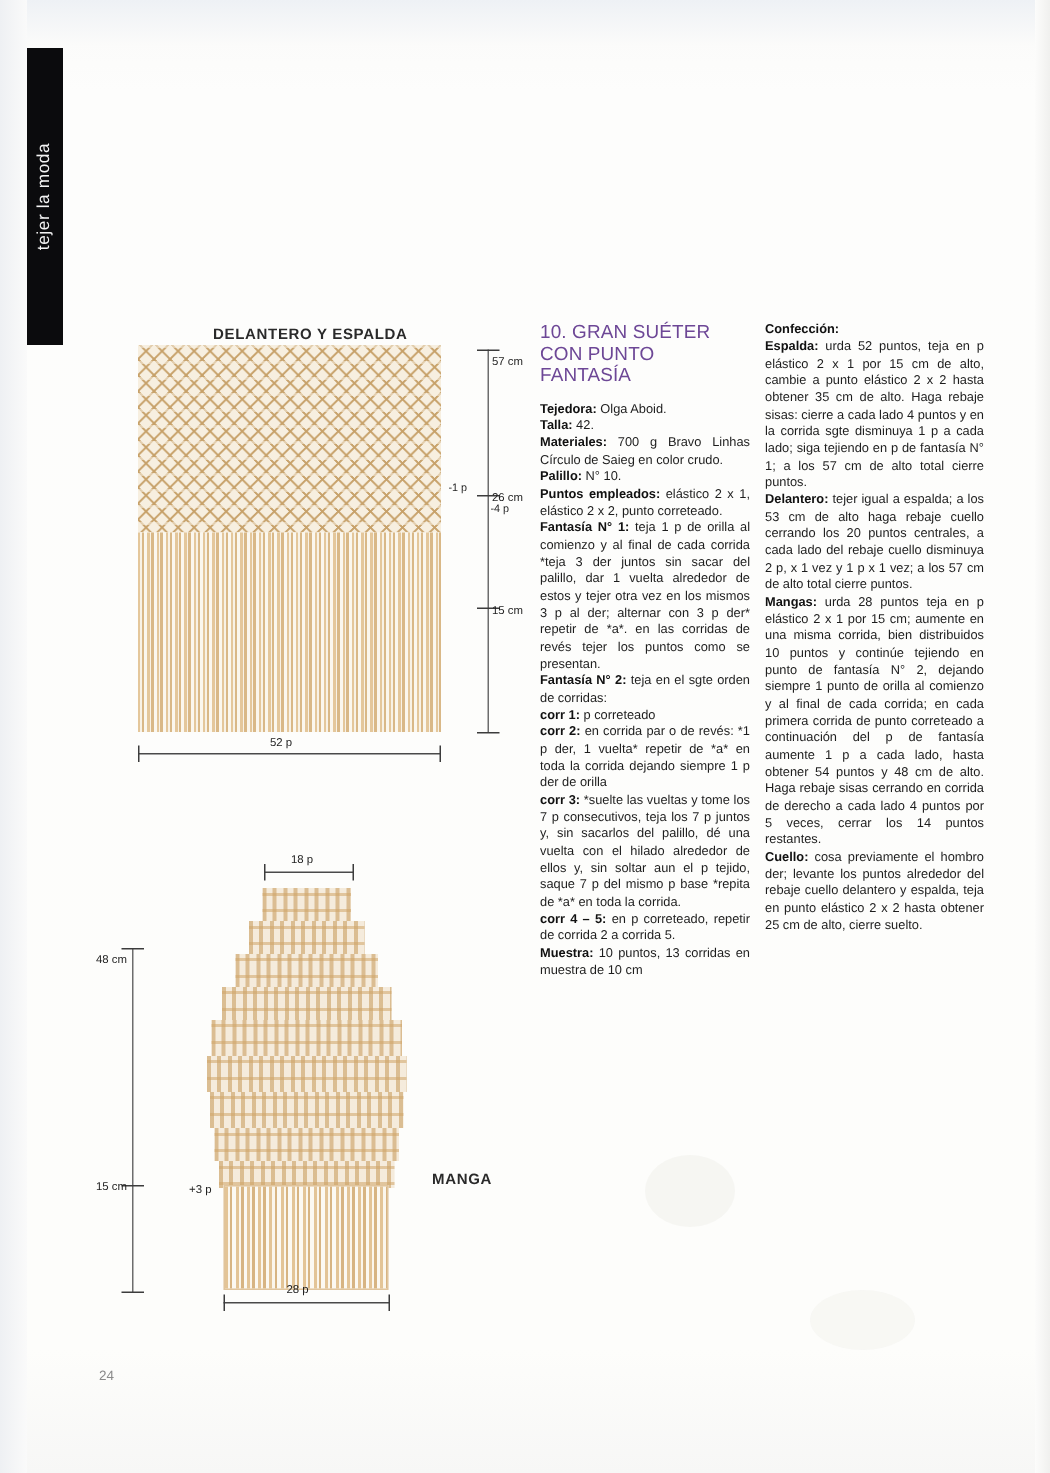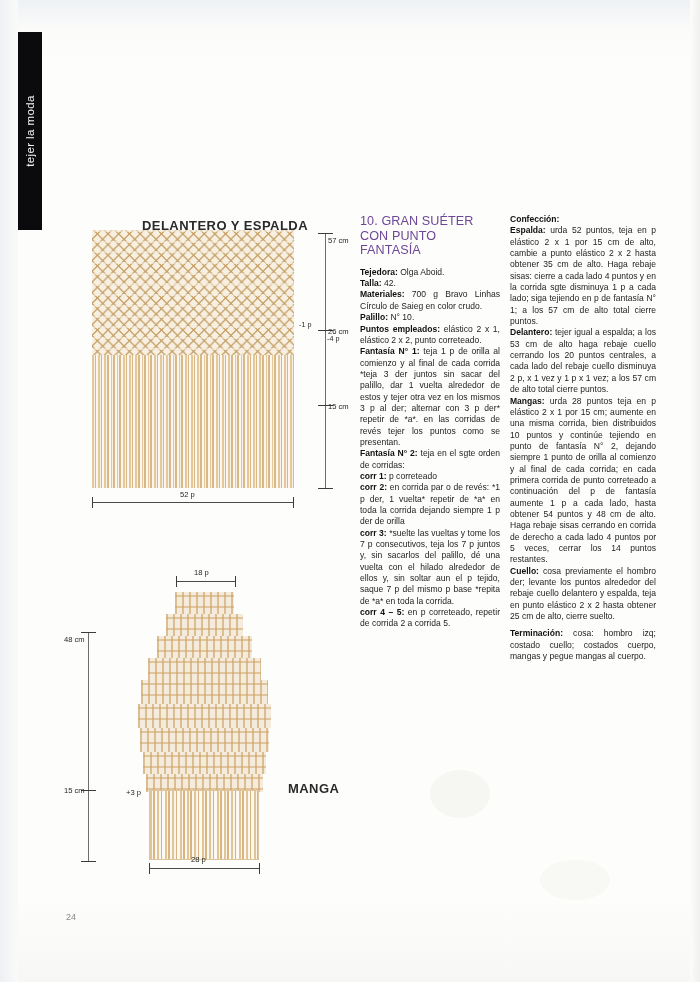--- a/index.html
+++ b/index.html
@@ -27,21 +27,21 @@
     display:flex;align-items:center;justify-content:center;
     color:#f4f4f4;font-size:11.5px;letter-spacing:.4px;
     white-space:nowrap;
   }
   .spine-label span{
     transform:rotate(-90deg);transform-origin:center;display:block;
   }
 
   
   .sch-title{
-    position:absolute;font-size:13px;font-weight:bold;color:#2a2a2a;letter-spacing:.45px;
+    position:absolute;font-size:10px;font-weight:bold;color:#2a2a2a;letter-spacing:.45px;
   }
   #body-title{left:142px;top:218px;}
 
   .body-chart{position:absolute;left:92px;top:230px;width:202px;height:258px;}
   .body-fancy{
     position:absolute;left:0;top:0;width:202px;height:125px;
     background-color:#f7efe0;
     background-image:
       repeating-linear-gradient(45deg, rgba(198,160,104,.95) 0 1.4px, rgba(0,0,0,0) 1.4px 7.6px),
       repeating-linear-gradient(-45deg, rgba(198,160,104,.95) 0 1.4px, rgba(0,0,0,0) 1.4px 7.6px);
@@ -204,29 +204,29 @@
       <p class="para"><b>Talla:</b><span> 42.</span></p>
       <p class="para"><b>Materiales:</b><span> 700 g Bravo Linhas Círculo de Saieg en color crudo.</span></p>
       <p class="para"><b>Palillo:</b><span> N° 10.</span></p>
       <p class="para"><b>Puntos empleados:</b><span> elástico 2 x 1, elástico 2 x 2, punto correteado.</span></p>
       <p class="para"><b>Fantasía N° 1:</b><span> teja 1 p de orilla al comienzo y al final de cada corrida *teja 3 der juntos sin sacar del palillo, dar 1 vuelta alrededor de estos y tejer otra vez en los mismos 3 p al der; alternar con 3 p der* repetir de *a*. en las corridas de revés tejer los puntos como se presentan.</span></p>
       <p class="para"><b>Fantasía N° 2:</b><span> teja en el sgte orden de corridas:</span></p>
       <p class="para"><b>corr 1:</b><span> p correteado</span></p>
       <p class="para"><b>corr 2:</b><span> en corrida par o de revés: *1 p der, 1 vuelta* repetir de *a* en toda la corrida dejando siempre 1 p der de orilla</span></p>
       <p class="para"><b>corr 3:</b><span> *suelte las vueltas y tome los 7 p consecutivos, teja los 7 p juntos y, sin sacarlos del palillo, dé una vuelta con el hilado alrededor de ellos y, sin soltar aun el p tejido, saque 7 p del mismo p base *repita de *a* en toda la corrida.</span></p>
       <p class="para"><b>corr 4 – 5:</b><span> en p correteado, repetir de corrida 2 a corrida 5.</span></p>
+      <p class="para"><b>Muestra:</b><span> 10 puntos, 13 corridas en muestra de 10 cm</span></p>
     </div>
   </div>
 
   <div class="col" id="col-right">
     <p class="para"><b>Confección:</b><span></span></p>
     <p class="para"><b>Espalda:</b><span> urda 52 puntos, teja en p elástico 2 x 1 por 15 cm de alto, cambie a punto elástico 2 x 2 hasta obtener 35 cm de alto. Haga rebaje sisas: cierre a cada lado 4 puntos y en la corrida sgte disminuya 1 p a cada lado; siga tejiendo en p de fantasía N° 1; a los 57 cm de alto total cierre puntos.</span></p>
     <p class="para"><b>Delantero:</b><span> tejer igual a espalda; a los 53 cm de alto haga rebaje cuello cerrando los 20 puntos centrales, a cada lado del rebaje cuello disminuya 2 p, x 1 vez y 1 p x 1 vez; a los 57 cm de alto total cierre puntos.</span></p>
     <p class="para"><b>Mangas:</b><span> urda 28 puntos teja en p elástico 2 x 1 por 15 cm; aumente en una misma corrida, bien distribuidos 10 puntos y continúe tejiendo en punto de fantasía N° 2, dejando siempre 1 punto de orilla al comienzo y al final de cada corrida; en cada primera corrida de punto correteado a continuación del p de fantasía aumente 1 p a cada lado, hasta obtener 54 puntos y 48 cm de alto. Haga rebaje sisas cerrando en corrida de derecho a cada lado 4 puntos por 5 veces, cerrar los 14 puntos restantes.</span></p>
     <p class="para"><b>Cuello:</b><span> cosa previamente el hombro der; levante los puntos alrededor del rebaje cuello delantero y espalda, teja en punto elástico 2 x 2 hasta obtener 25 cm de alto, cierre suelto.</span></p>
-    <p class="para" style="margin-top:6px;"><b>Terminación:</b><span> cosa: hombro izq; costado cuello; costados cuerpo, mangas y pegue mangas al cuerpo.</span></p>
   </div>
 
   <div class="pagenum">24</div>
 
   <div class="blotch" style="left:430px;top:770px;width:60px;height:48px;"></div>
   <div class="blotch" style="left:540px;top:860px;width:70px;height:40px;opacity:.35;"></div>
 </div>
 
 </body></html>

